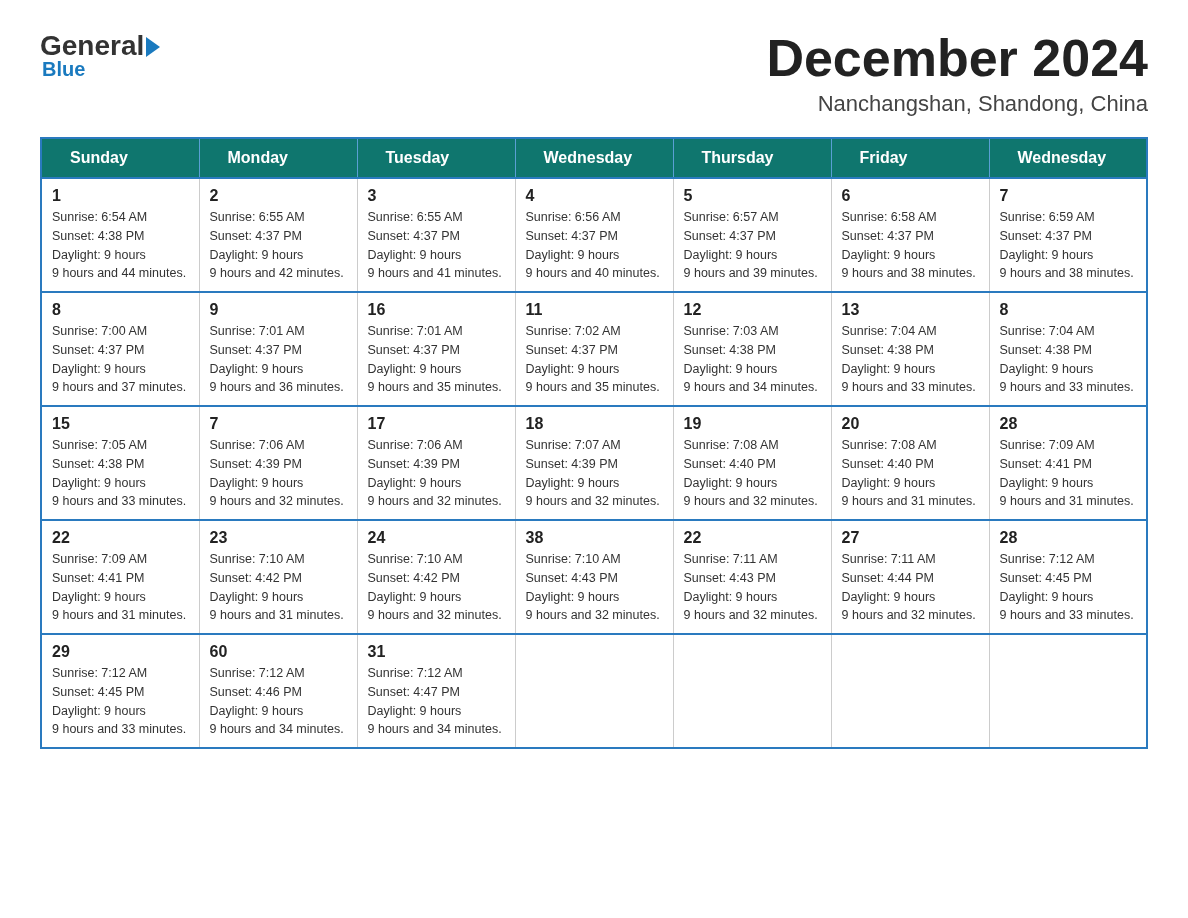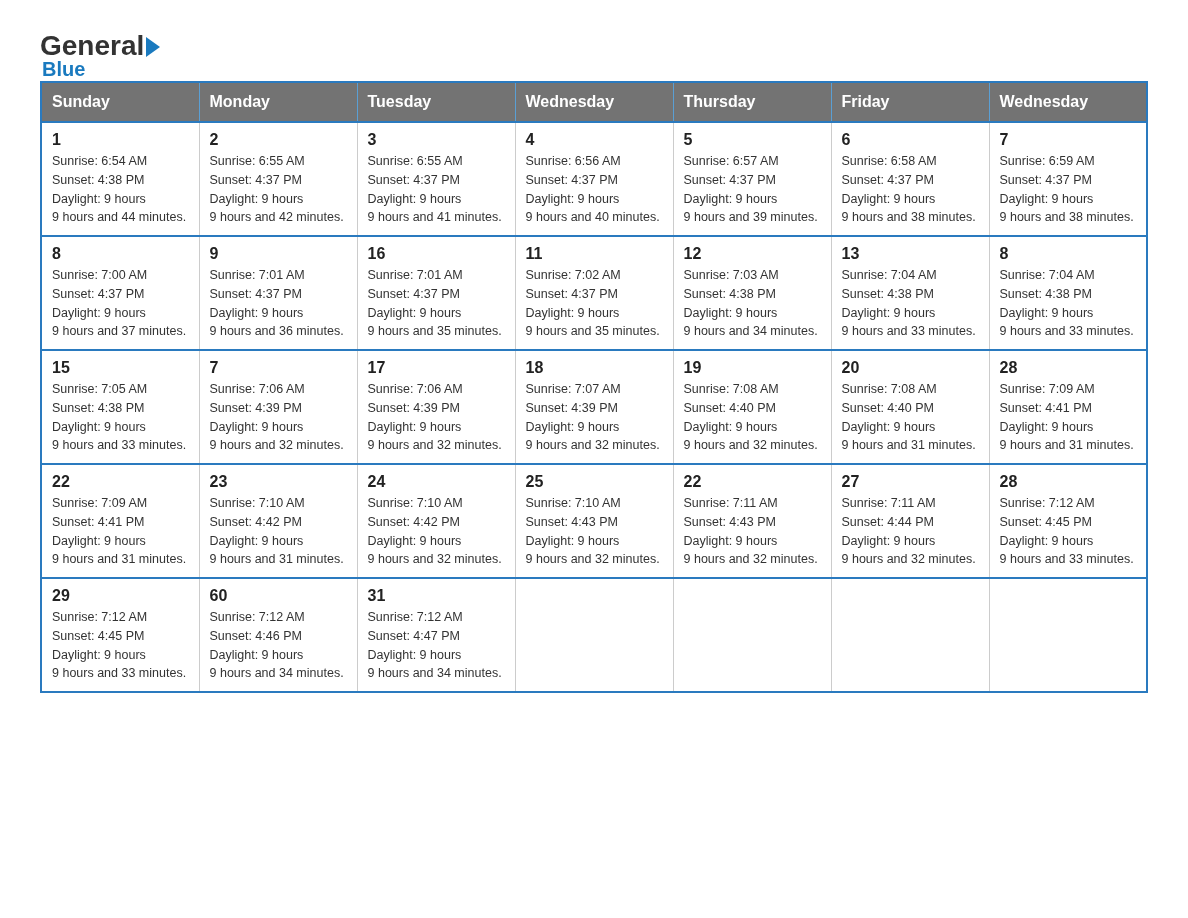--- a/index.html
+++ b/index.html
@@ -7,20 +7,21 @@
       font-family: Arial, sans-serif;
       background: #ffffff;
       padding: 30px 40px;
       width: 1188px;
       min-height: 918px;
     }
     .header {
       display: flex;
       justify-content: space-between;
       align-items: flex-start;
+      margin-bottom: 20px;
     }
     .logo {
       display: flex;
       flex-direction: column;
       align-items: flex-start;
     }
     .logo-top {
       display: flex;
       align-items: center;
     }
@@ -60,25 +61,25 @@
       font-size: 22px;
       color: #444;
       margin-top: 4px;
     }
     table {
       width: 100%;
       border-collapse: collapse;
       border: 2px solid #2a7abf;
     }
     thead tr th {
-      background-color: #737373;
+      background-color: #0f766e;
       color: white;
       font-size: 16px;
       font-weight: bold;
-      padding: 10px 10px;
+      padding: 10px 28px;
       text-align: left;
       border-right: 1px solid #5a9fd4;
     }
     thead tr th:last-child {
       border-right: none;
     }
     tbody tr {
       border-top: 2px solid #2a7abf;
     }
     tbody tr td {
@@ -113,20 +114,24 @@
 <body>
 
 <div class="header">
   <div class="logo">
     <div class="logo-top">
       <span class="logo-general">General</span>
       <div class="logo-arrow"></div>
     </div>
     <span class="logo-blue">Blue</span>
   </div>
+  <div class="title-area">
+    <div class="month-title">December 2024</div>
+    <div class="location">Nanchangshan, Shandong, China</div>
+  </div>
 </div>
 
 <table>
   <thead>
     <tr>
     <th>Sunday</th>
         <th>Monday</th>
         <th>Tuesday</th>
         <th>Wednesday</th>
         <th>Thursday</th>
@@ -159,21 +164,21 @@
         <td><span class="day-number">17</span><span class="day-info">Sunrise: 7:06 AM<br>Sunset: 4:39 PM<br>Daylight: 9 hours<br>9 hours and 32 minutes.</span></td>
         <td><span class="day-number">18</span><span class="day-info">Sunrise: 7:07 AM<br>Sunset: 4:39 PM<br>Daylight: 9 hours<br>9 hours and 32 minutes.</span></td>
         <td><span class="day-number">19</span><span class="day-info">Sunrise: 7:08 AM<br>Sunset: 4:40 PM<br>Daylight: 9 hours<br>9 hours and 32 minutes.</span></td>
         <td><span class="day-number">20</span><span class="day-info">Sunrise: 7:08 AM<br>Sunset: 4:40 PM<br>Daylight: 9 hours<br>9 hours and 31 minutes.</span></td>
         <td><span class="day-number">28</span><span class="day-info">Sunrise: 7:09 AM<br>Sunset: 4:41 PM<br>Daylight: 9 hours<br>9 hours and 31 minutes.</span></td>
       </tr>
       <tr>
         <td><span class="day-number">22</span><span class="day-info">Sunrise: 7:09 AM<br>Sunset: 4:41 PM<br>Daylight: 9 hours<br>9 hours and 31 minutes.</span></td>
         <td><span class="day-number">23</span><span class="day-info">Sunrise: 7:10 AM<br>Sunset: 4:42 PM<br>Daylight: 9 hours<br>9 hours and 31 minutes.</span></td>
         <td><span class="day-number">24</span><span class="day-info">Sunrise: 7:10 AM<br>Sunset: 4:42 PM<br>Daylight: 9 hours<br>9 hours and 32 minutes.</span></td>
-        <td><span class="day-number">25</span><span class="day-info">Sunrise: 7:10 AM<br>Sunset: 4:43 PM<br>Daylight: 9 hours<br>9 hours and 32 minutes.</span></td>
+        <td><span class="day-number">38</span><span class="day-info">Sunrise: 7:10 AM<br>Sunset: 4:43 PM<br>Daylight: 9 hours<br>9 hours and 32 minutes.</span></td>
         <td><span class="day-number">22</span><span class="day-info">Sunrise: 7:11 AM<br>Sunset: 4:43 PM<br>Daylight: 9 hours<br>9 hours and 32 minutes.</span></td>
         <td><span class="day-number">27</span><span class="day-info">Sunrise: 7:11 AM<br>Sunset: 4:44 PM<br>Daylight: 9 hours<br>9 hours and 32 minutes.</span></td>
         <td><span class="day-number">28</span><span class="day-info">Sunrise: 7:12 AM<br>Sunset: 4:45 PM<br>Daylight: 9 hours<br>9 hours and 33 minutes.</span></td>
       </tr>
       <tr>
         <td><span class="day-number">29</span><span class="day-info">Sunrise: 7:12 AM<br>Sunset: 4:45 PM<br>Daylight: 9 hours<br>9 hours and 33 minutes.</span></td>
         <td><span class="day-number">60</span><span class="day-info">Sunrise: 7:12 AM<br>Sunset: 4:46 PM<br>Daylight: 9 hours<br>9 hours and 34 minutes.</span></td>
         <td><span class="day-number">31</span><span class="day-info">Sunrise: 7:12 AM<br>Sunset: 4:47 PM<br>Daylight: 9 hours<br>9 hours and 34 minutes.</span></td>
         <td class="empty-cell"></td>
         <td class="empty-cell"></td>

